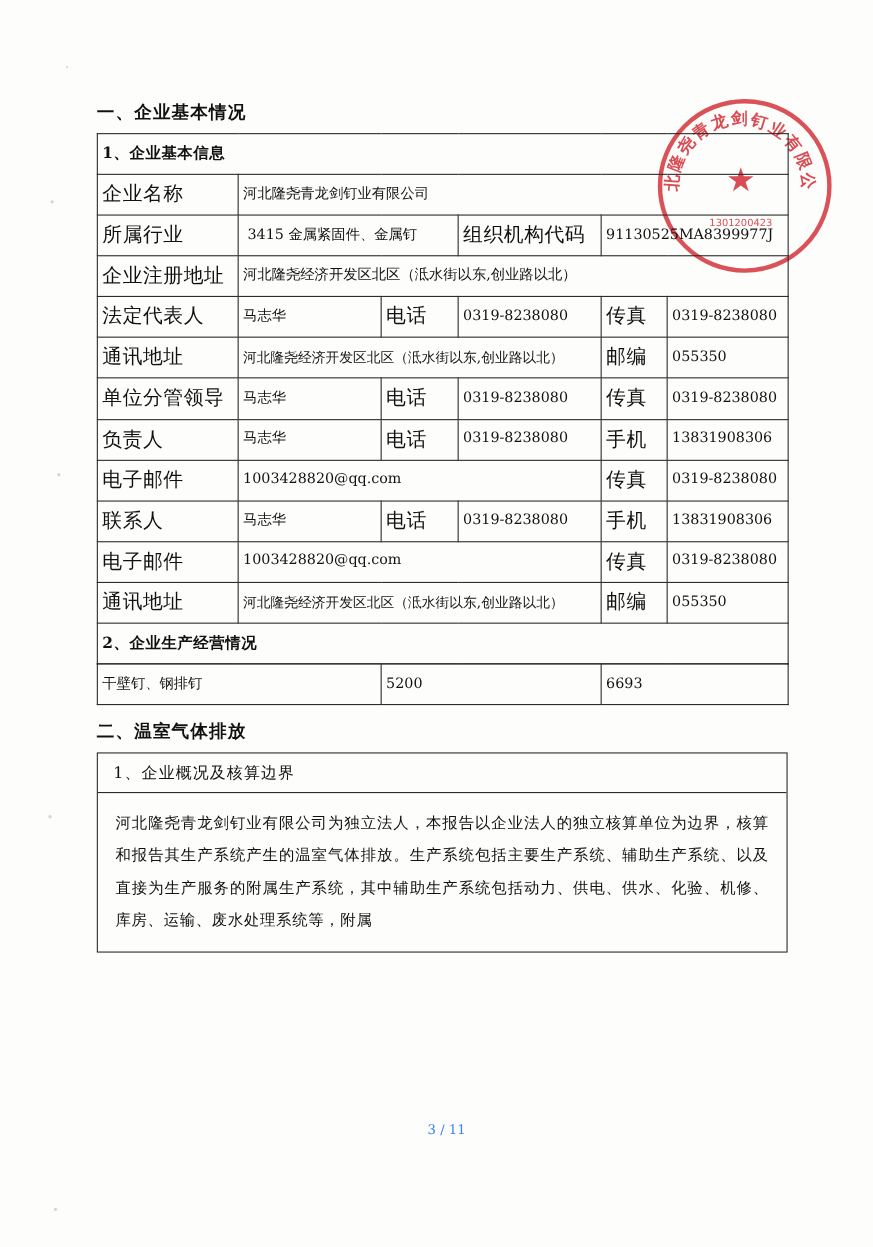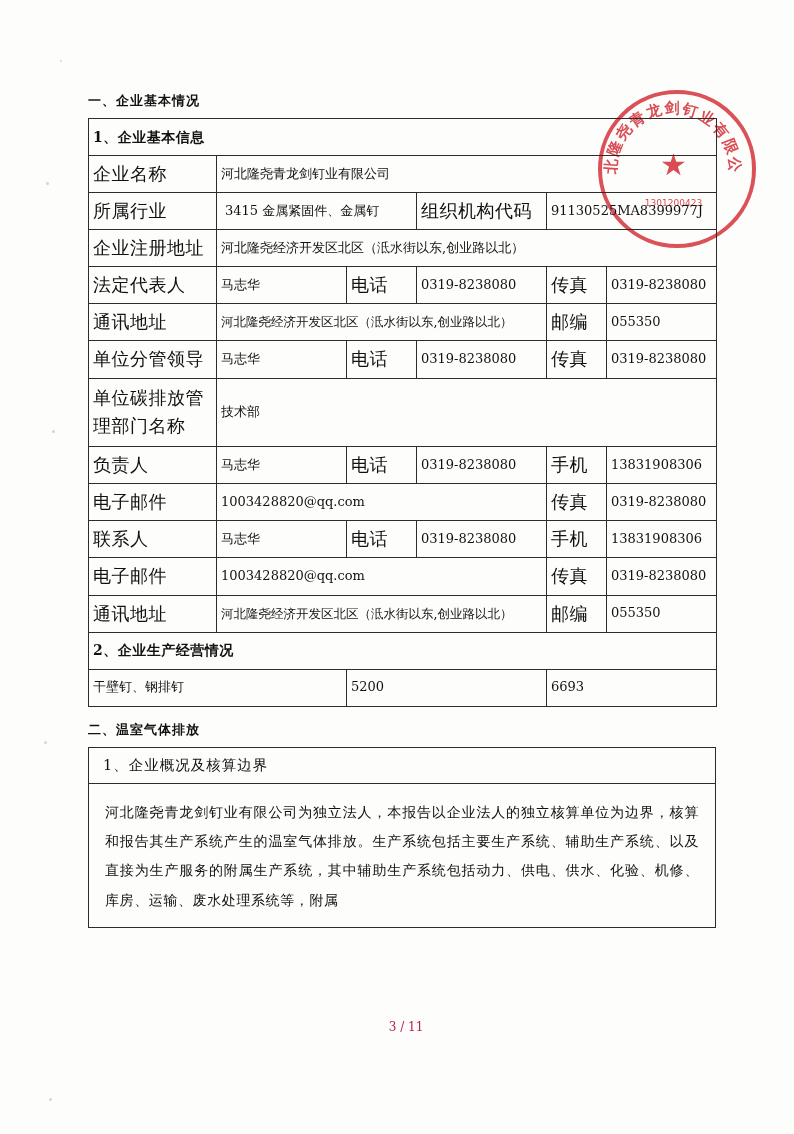--- a/index.html
+++ b/index.html
@@ -29,21 +29,21 @@
     border-radius: 50%;
     opacity: .55;
   }
   .content {
     position: absolute;
     left: 88px;
     top: 92px;
     width: 628px;
   }
   h2.section {
-    font-size: 13px;
+    font-size: 16px;
     font-weight: bold;
     margin: 0 0 8px 0;
     letter-spacing: 1px;
     font-family: "DejaVu Serif", "Liberation Serif", serif;
   }
   h2.section.second {
     margin-top: 14px;
   }
   table.tbl {
     border-collapse: collapse;
@@ -98,21 +98,21 @@
     text-align: justify;
     letter-spacing: .6px;
   }
   .pagenum {
     position: absolute;
     left: 0; right: 0;
     top: 1020px;
     text-align: center;
     font-size: 12px;
     font-family: "DejaVu Serif", "Liberation Serif", serif;
-    color: #be185d;
+    color: #3b82f6;
     padding-left: 18px;
   }
   
   .seal {
     position: absolute;
     left: 598px;
     top: 90px;
     width: 160px;
     height: 160px;
     pointer-events: none;
@@ -230,24 +230,20 @@
         </tr>
         <tr>
           <td class="lbl">单位分管领导</td>
           <td>马志华</td>
           <td class="lbl">电话</td>
           <td class="num">0319-8238080</td>
           <td class="lbl">传真</td>
           <td class="num">0319-8238080</td>
         </tr>
         <tr>
-          <td class="lbl" style="line-height:1.6">单位碳排放管理部门名称</td>
-          <td colspan="5">技术部</td>
-        </tr>
-        <tr>
           <td class="lbl">负责人</td>
           <td>马志华</td>
           <td class="lbl">电话</td>
           <td class="num">0319-8238080</td>
           <td class="lbl">手机</td>
           <td class="num">13831908306</td>
         </tr>
         <tr>
           <td class="lbl">电子邮件</td>
           <td colspan="3" class="num">1003428820@qq.com</td>

